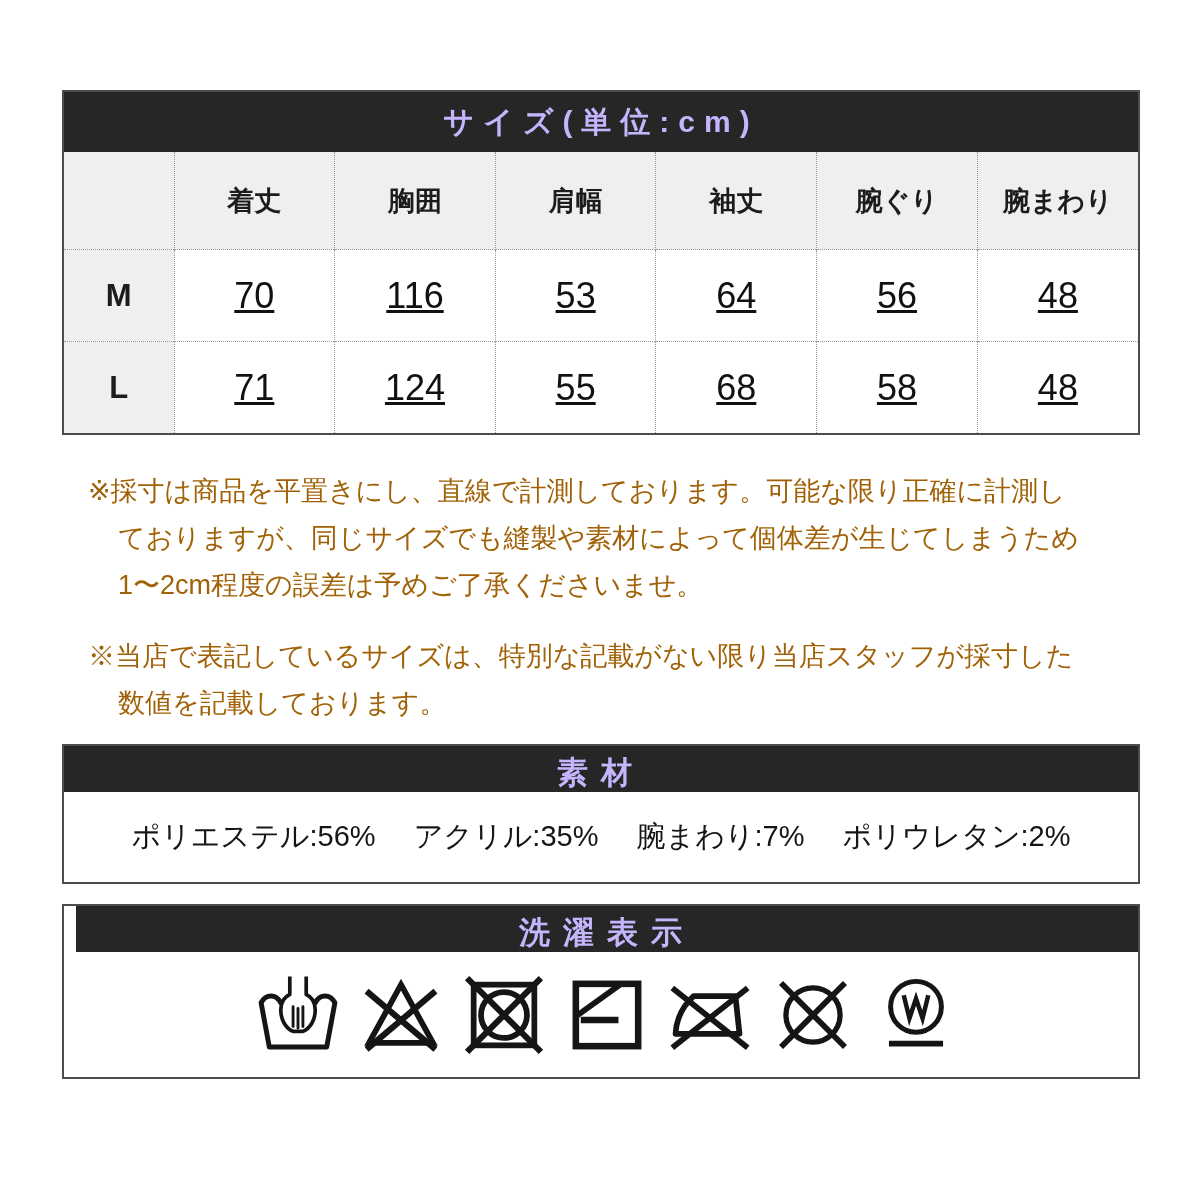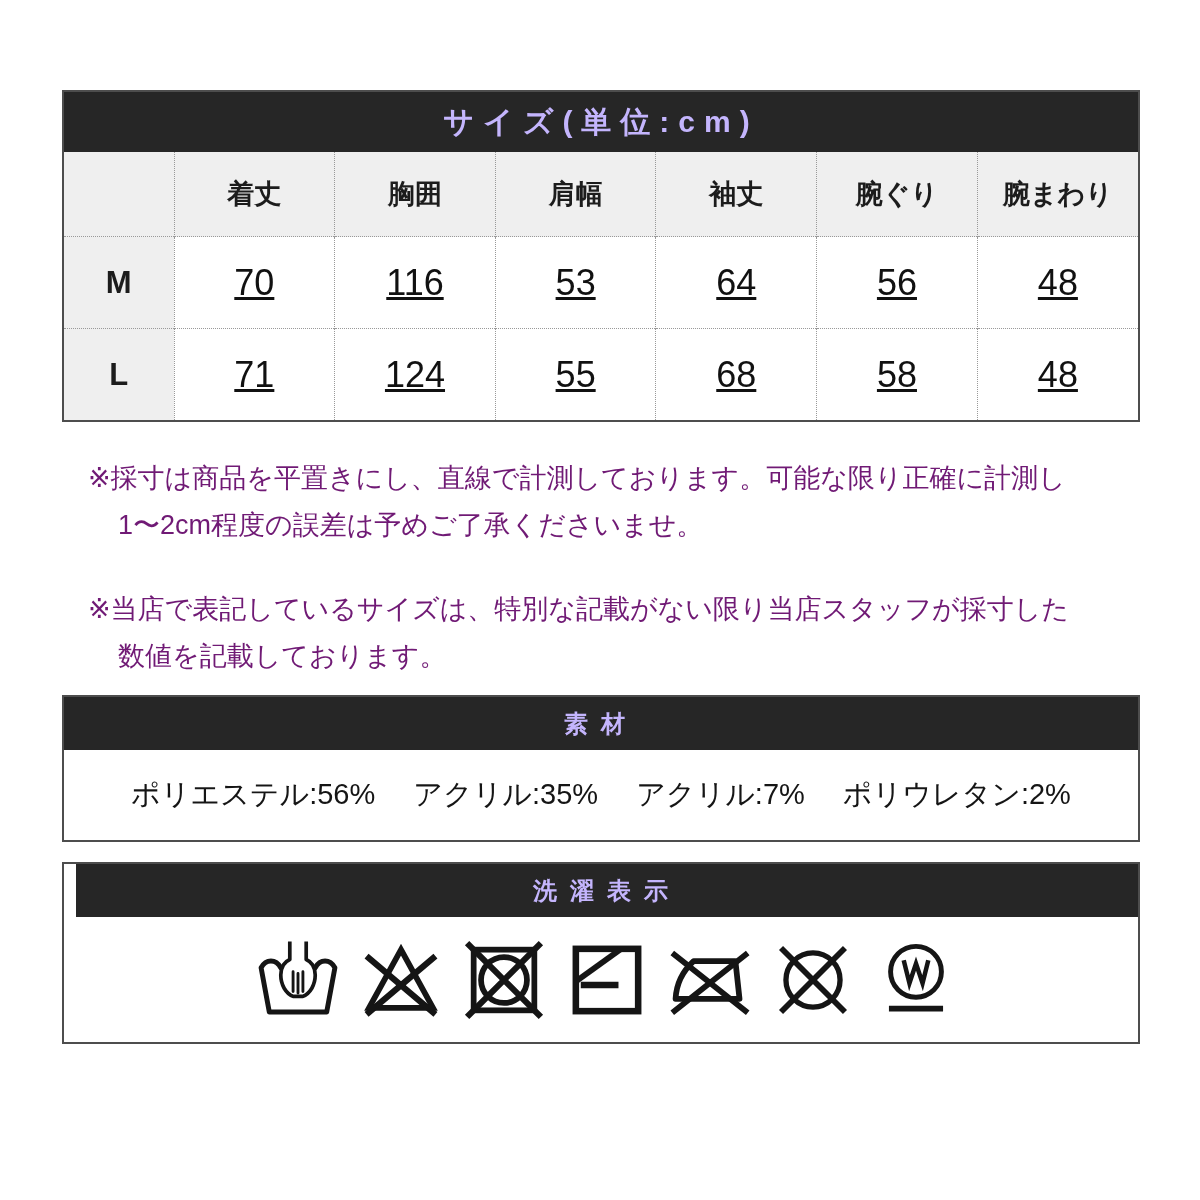--- a/index.html
+++ b/index.html
@@ -6,36 +6,36 @@
   .page{
     position:relative;width:1200px;height:1200px;background:#fff;overflow:hidden;
     font-family:"Liberation Sans","DejaVu Sans",sans-serif;color:#1c1c1c;
   }
   .content{position:absolute;left:62px;top:90px;width:1078px;}
   .box{border:2px solid #4d4d4d;box-sizing:border-box;background:#fff;}
   .bar{
     background:#262626;color:#c4b5fd;font-weight:700;text-align:center;
   }
   .bar.size-bar{height:60px;line-height:60px;font-size:30px;letter-spacing:9px;}
-  .bar.sub-bar{height:53px;line-height:53px;font-size:24px;letter-spacing:13px;}
+  .bar.sub-bar{height:46px;line-height:53px;font-size:31px;letter-spacing:13px;}
 
   table.size{border-collapse:collapse;width:100%;table-layout:fixed;}
   table.size col.c0{width:110px;}
   table.size th,table.size td{
     text-align:center;vertical-align:middle;padding:0;
   }
-  table.size thead th{height:84px;background:#efefef;font-size:27px;font-weight:700;}
+  table.size thead th{height:97px;background:#efefef;font-size:27px;font-weight:700;}
   table.size tbody th{height:91px;background:#efefef;font-size:31px;font-weight:700;}
   table.size tbody td{height:91px;background:#fff;font-size:36px;font-weight:400;color:#111;text-decoration:underline;}
   table.size th + th, table.size th + td, table.size td + td{border-left:1px dotted #999;}
   table.size tbody tr th, table.size tbody tr td{border-top:1px dotted #999;}
 
-  .notes{margin-top:33px;font-size:27px;line-height:47px;color:#701a75;}
+  .notes{margin-top:33px;font-size:27px;line-height:47px;color:#a16207;}
   .note{margin:0;}
-  .note + .note{margin-top:37px;}
+  .note + .note{margin-top:26px;font-family:Liberation Mono, monospace;}
   .note .l{display:block;padding-left:56px;}
   .note .l.first{padding-left:26px;}
 
   .material-box{margin-top:15px;}
   .material-row{
     height:90px;display:flex;align-items:center;justify-content:center;
     font-size:29px;color:#151515;
   }
   .material-row span + span{margin-left:38px;}
 
@@ -93,34 +93,35 @@
             <td>58</td>
             <td>48</td>
           </tr>
         </tbody>
       </table>
     </div>
 
     <div class="notes">
       <p class="note">
         <span class="l first">※採寸は商品を平置きにし、直線で計測しております。可能な限り正確に計測し</span>
+        <span class="l">ておりますが、同じサイズでも縫製や素材によって個体差が生じてしまうため</span>
         <span class="l">1〜2cm程度の誤差は予めご了承くださいませ。</span>
       </p>
       <p class="note">
         <span class="l first">※当店で表記しているサイズは、特別な記載がない限り当店スタッフが採寸した</span>
         <span class="l">数値を記載しております。</span>
       </p>
     </div>
 
     <div class="box material-box">
       <div class="bar sub-bar">素材</div>
       <div class="material-row">
         <span>ポリエステル:56%</span>
         <span>アクリル:35%</span>
-        <span>アクリル:7%</span>
+        <span>腕まわり:7%</span>
         <span>ポリウレタン:2%</span>
       </div>
     </div>
 
     <div class="box laundry-box">
       <div class="bar sub-bar">洗濯表示</div>
       <div class="laundry-row">
 
         <svg width="82" height="82" viewBox="0 0 100 100">
           <path d="M5,35 C11,24 23,24 29,35 L71,35 C77,24 89,24 95,35 L85,89 L15,89 Z" fill="none" stroke="#151515" stroke-width="6" stroke-linejoin="round"></path>

